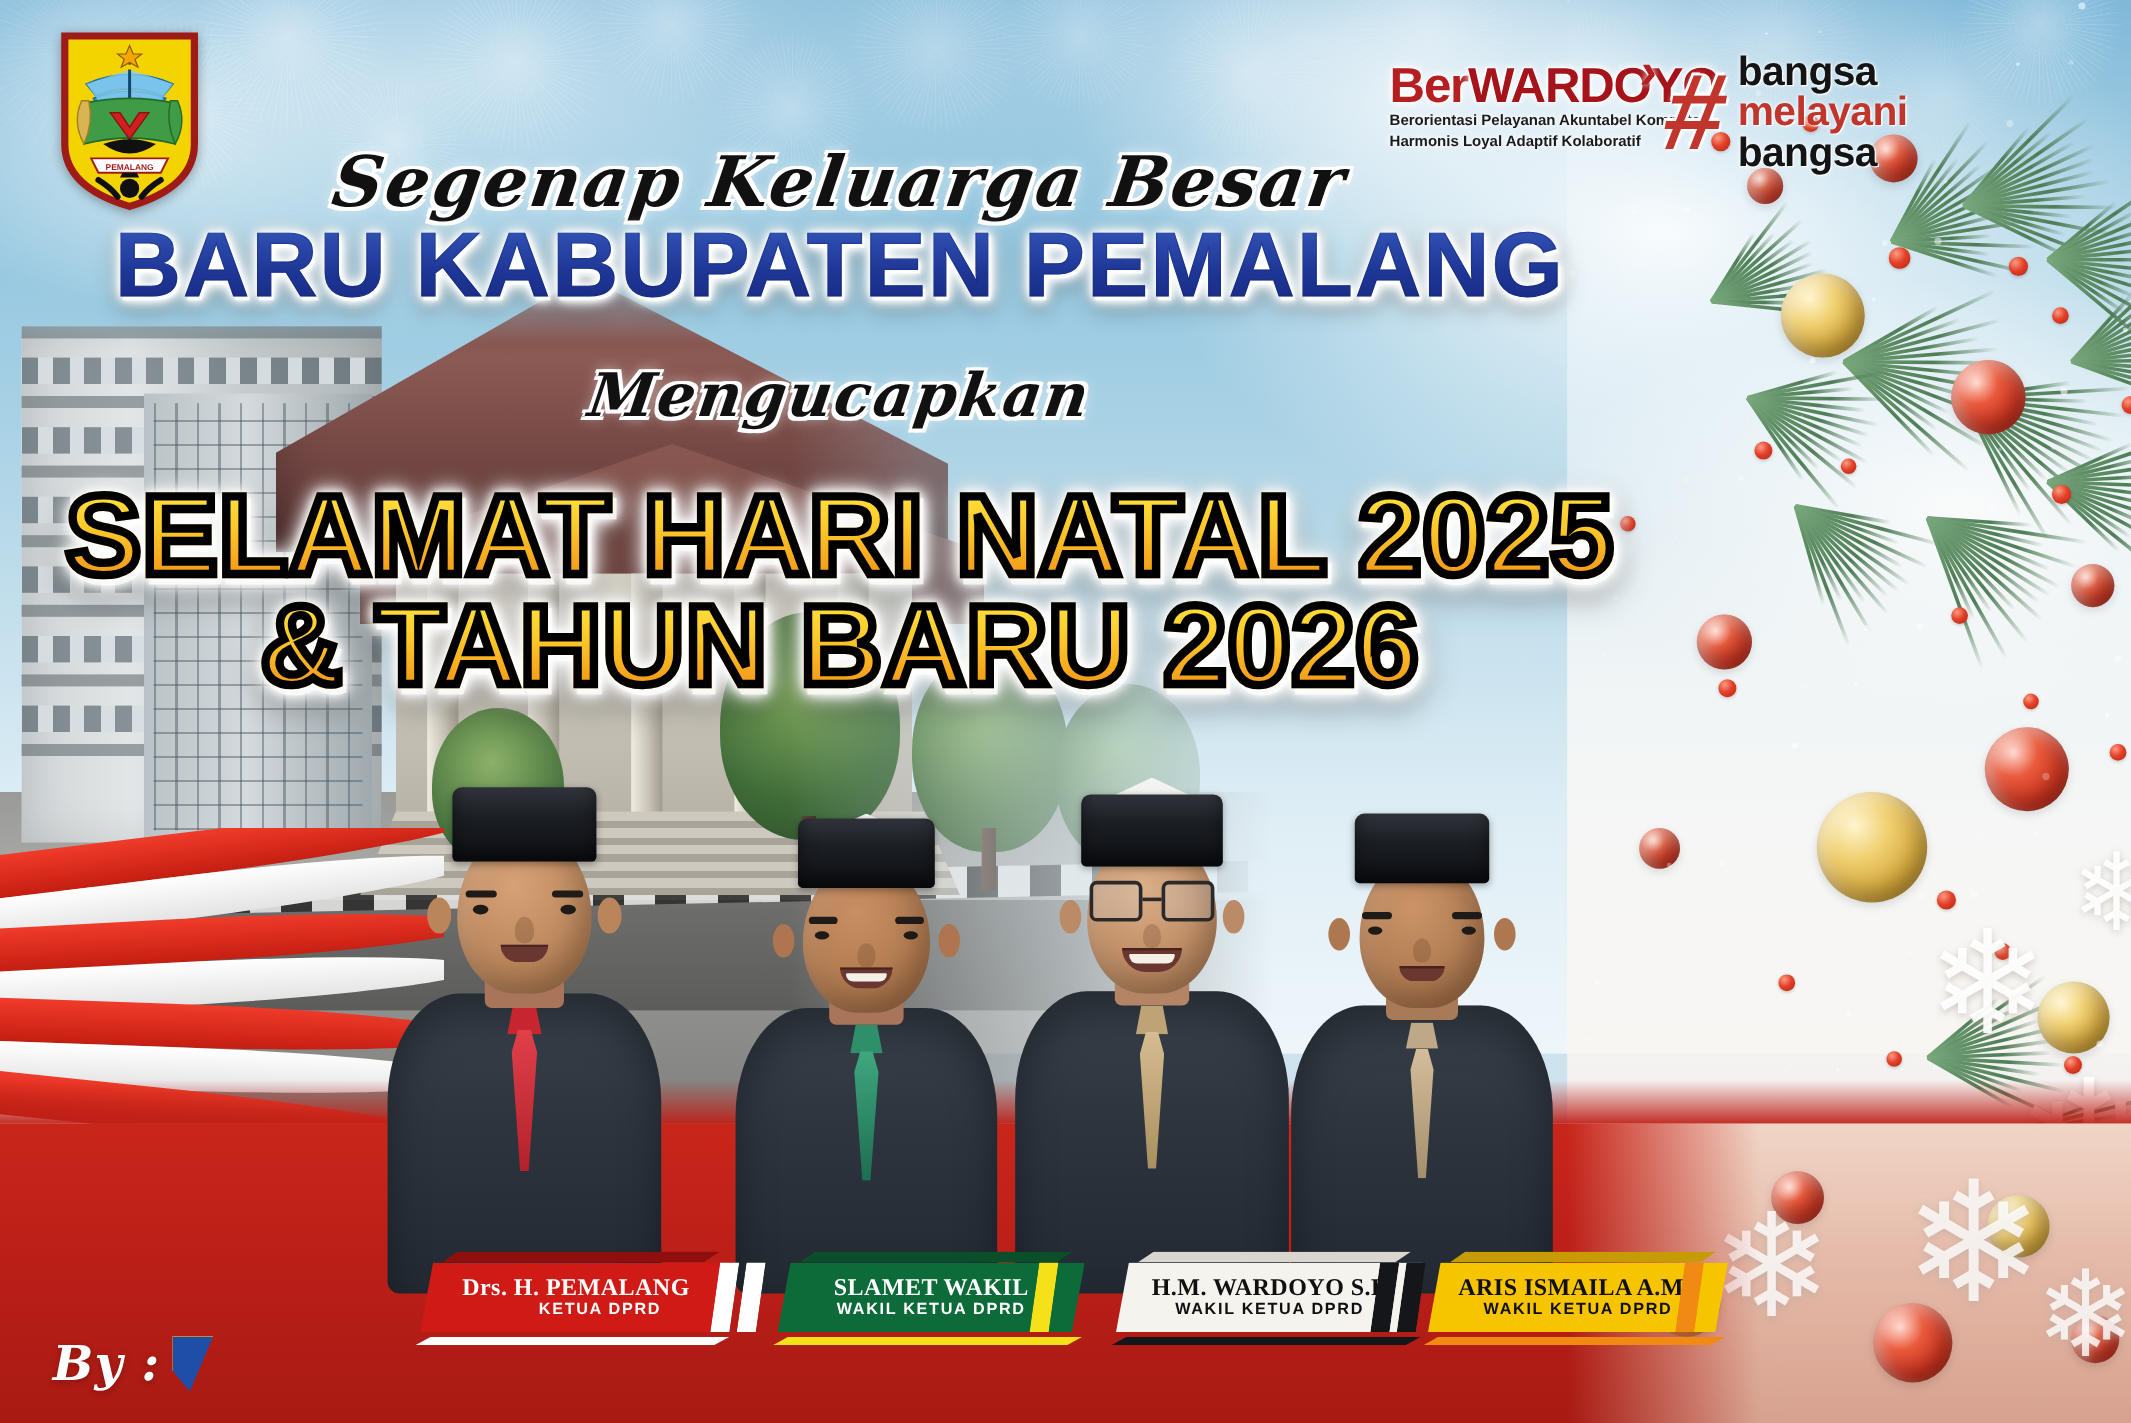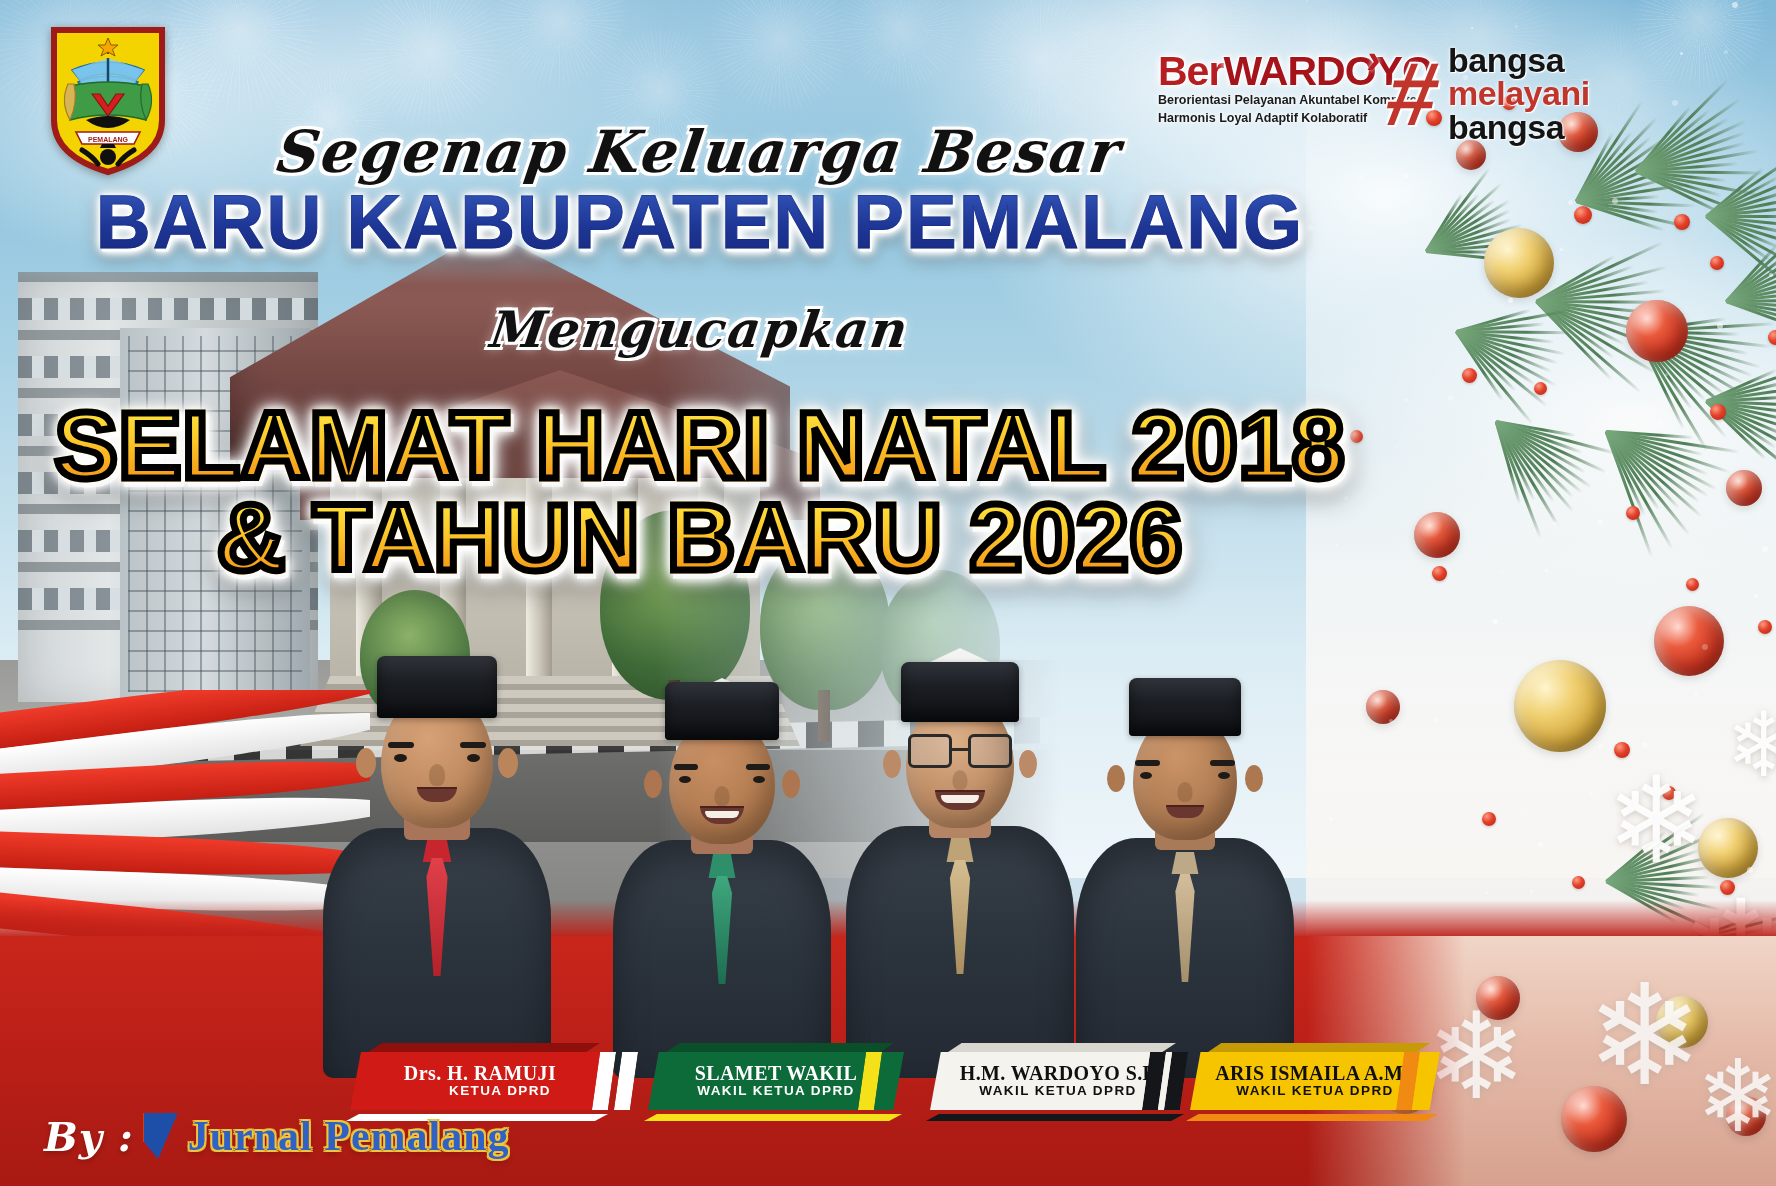--- a/index.html
+++ b/index.html
@@ -882,21 +882,21 @@
       <div class="l1">bangsa</div>
       <div class="l2">melayani</div>
       <div class="l3">bangsa</div>
     </div>
   </div>
 
   <div class="headline">
     <div class="script-1">Segenap Keluarga Besar</div>
     <div class="title-blue">BARU KABUPATEN PEMALANG</div>
     <div class="script-2">Mengucapkan</div>
-    <div class="gold-line gold-1">SELAMAT HARI NATAL 2018</div>
+    <div class="gold-line gold-1">SELAMAT HARI NATAL 2025</div>
     <div class="gold-line gold-2">&amp; TAHUN BARU 2026</div>
   </div>
 
   <div class="people">
 
     <div class="person" style="left:322px; width:230px; height:420px;">
       <div class="body" style="width:228px; height:250px; bottom:0;"></div>
       <div class="shirt" style="width:96px; height:140px; bottom:110px; left:50%;"></div>
       <div class="tie-knot" style="width:34px; height:24px; bottom:216px; background:#c7262f;"></div>
       <div class="tie" style="width:44px; height:118px; bottom:102px; background: linear-gradient(to bottom,#e0404a,#b3212a);"></div>
@@ -969,21 +969,21 @@
       <div class="eye" style="width:12px; height:7px; bottom:299px; right:65px;"></div>
       <div class="nose" style="width:15px; height:20px; bottom:276px; left:50%; transform:translateX(-50%); background:rgba(120,80,50,.35); border-radius:50% 50% 40% 40%;"></div>
       <div class="mouth" style="width:38px; height:13px; bottom:260px; left:50%; transform:translateX(-50%);"></div>
       <div class="peci" style="width:112px; height:58px; bottom:342px;"></div>
     </div>
   </div>
 
   <div class="plates">
 
     <div class="plate" style="left:350px; width:260px; background:#cf1a15;">
-      <div class="pname" style="color:#fff;">Drs. H. RAMUJI</div>
+      <div class="pname" style="color:#fff;">Drs. H. PEMALANG</div>
       <div class="prole" style="color:#fff;padding-left:40px;">KETUA DPRD</div>
     </div>
     <div class="slash" style="left:596px; background:#ffffff;"></div>
     <div class="slash" style="left:618px; background:#ffffff;"></div>
     <div class="plate-underline" style="left:346px; width:262px; bottom:-7px; background:#ffffff;"></div>
     <div class="plate-tab" style="left:368px; width:232px; background:#8f0f0c;"></div>
 
     <div class="plate" style="left:648px; width:256px; background:#0d6b39;">
       <div class="pname" style="color:#fff;">SLAMET WAKIL</div>
       <div class="prole" style="color:#fff;">WAKIL KETUA DPRD</div>
@@ -1006,16 +1006,15 @@
       <div class="prole" style="color:#101010;">WAKIL KETUA DPRD</div>
     </div>
     <div class="slash" style="left:1400px; background:#f08a12;"></div>
     <div class="plate-underline" style="left:1186px; width:252px; bottom:-7px; background:#f08a12;"></div>
     <div class="plate-tab" style="left:1208px; width:222px; background:#c79b05;"></div>
   </div>
 
   <div class="credit">
     <div class="by">By :</div>
     <div class="jp-mark"></div>
-    <div class="jp-text">Jurnal Pemalang</div>
   </div>
 
 </div>
 
 </body></html>

